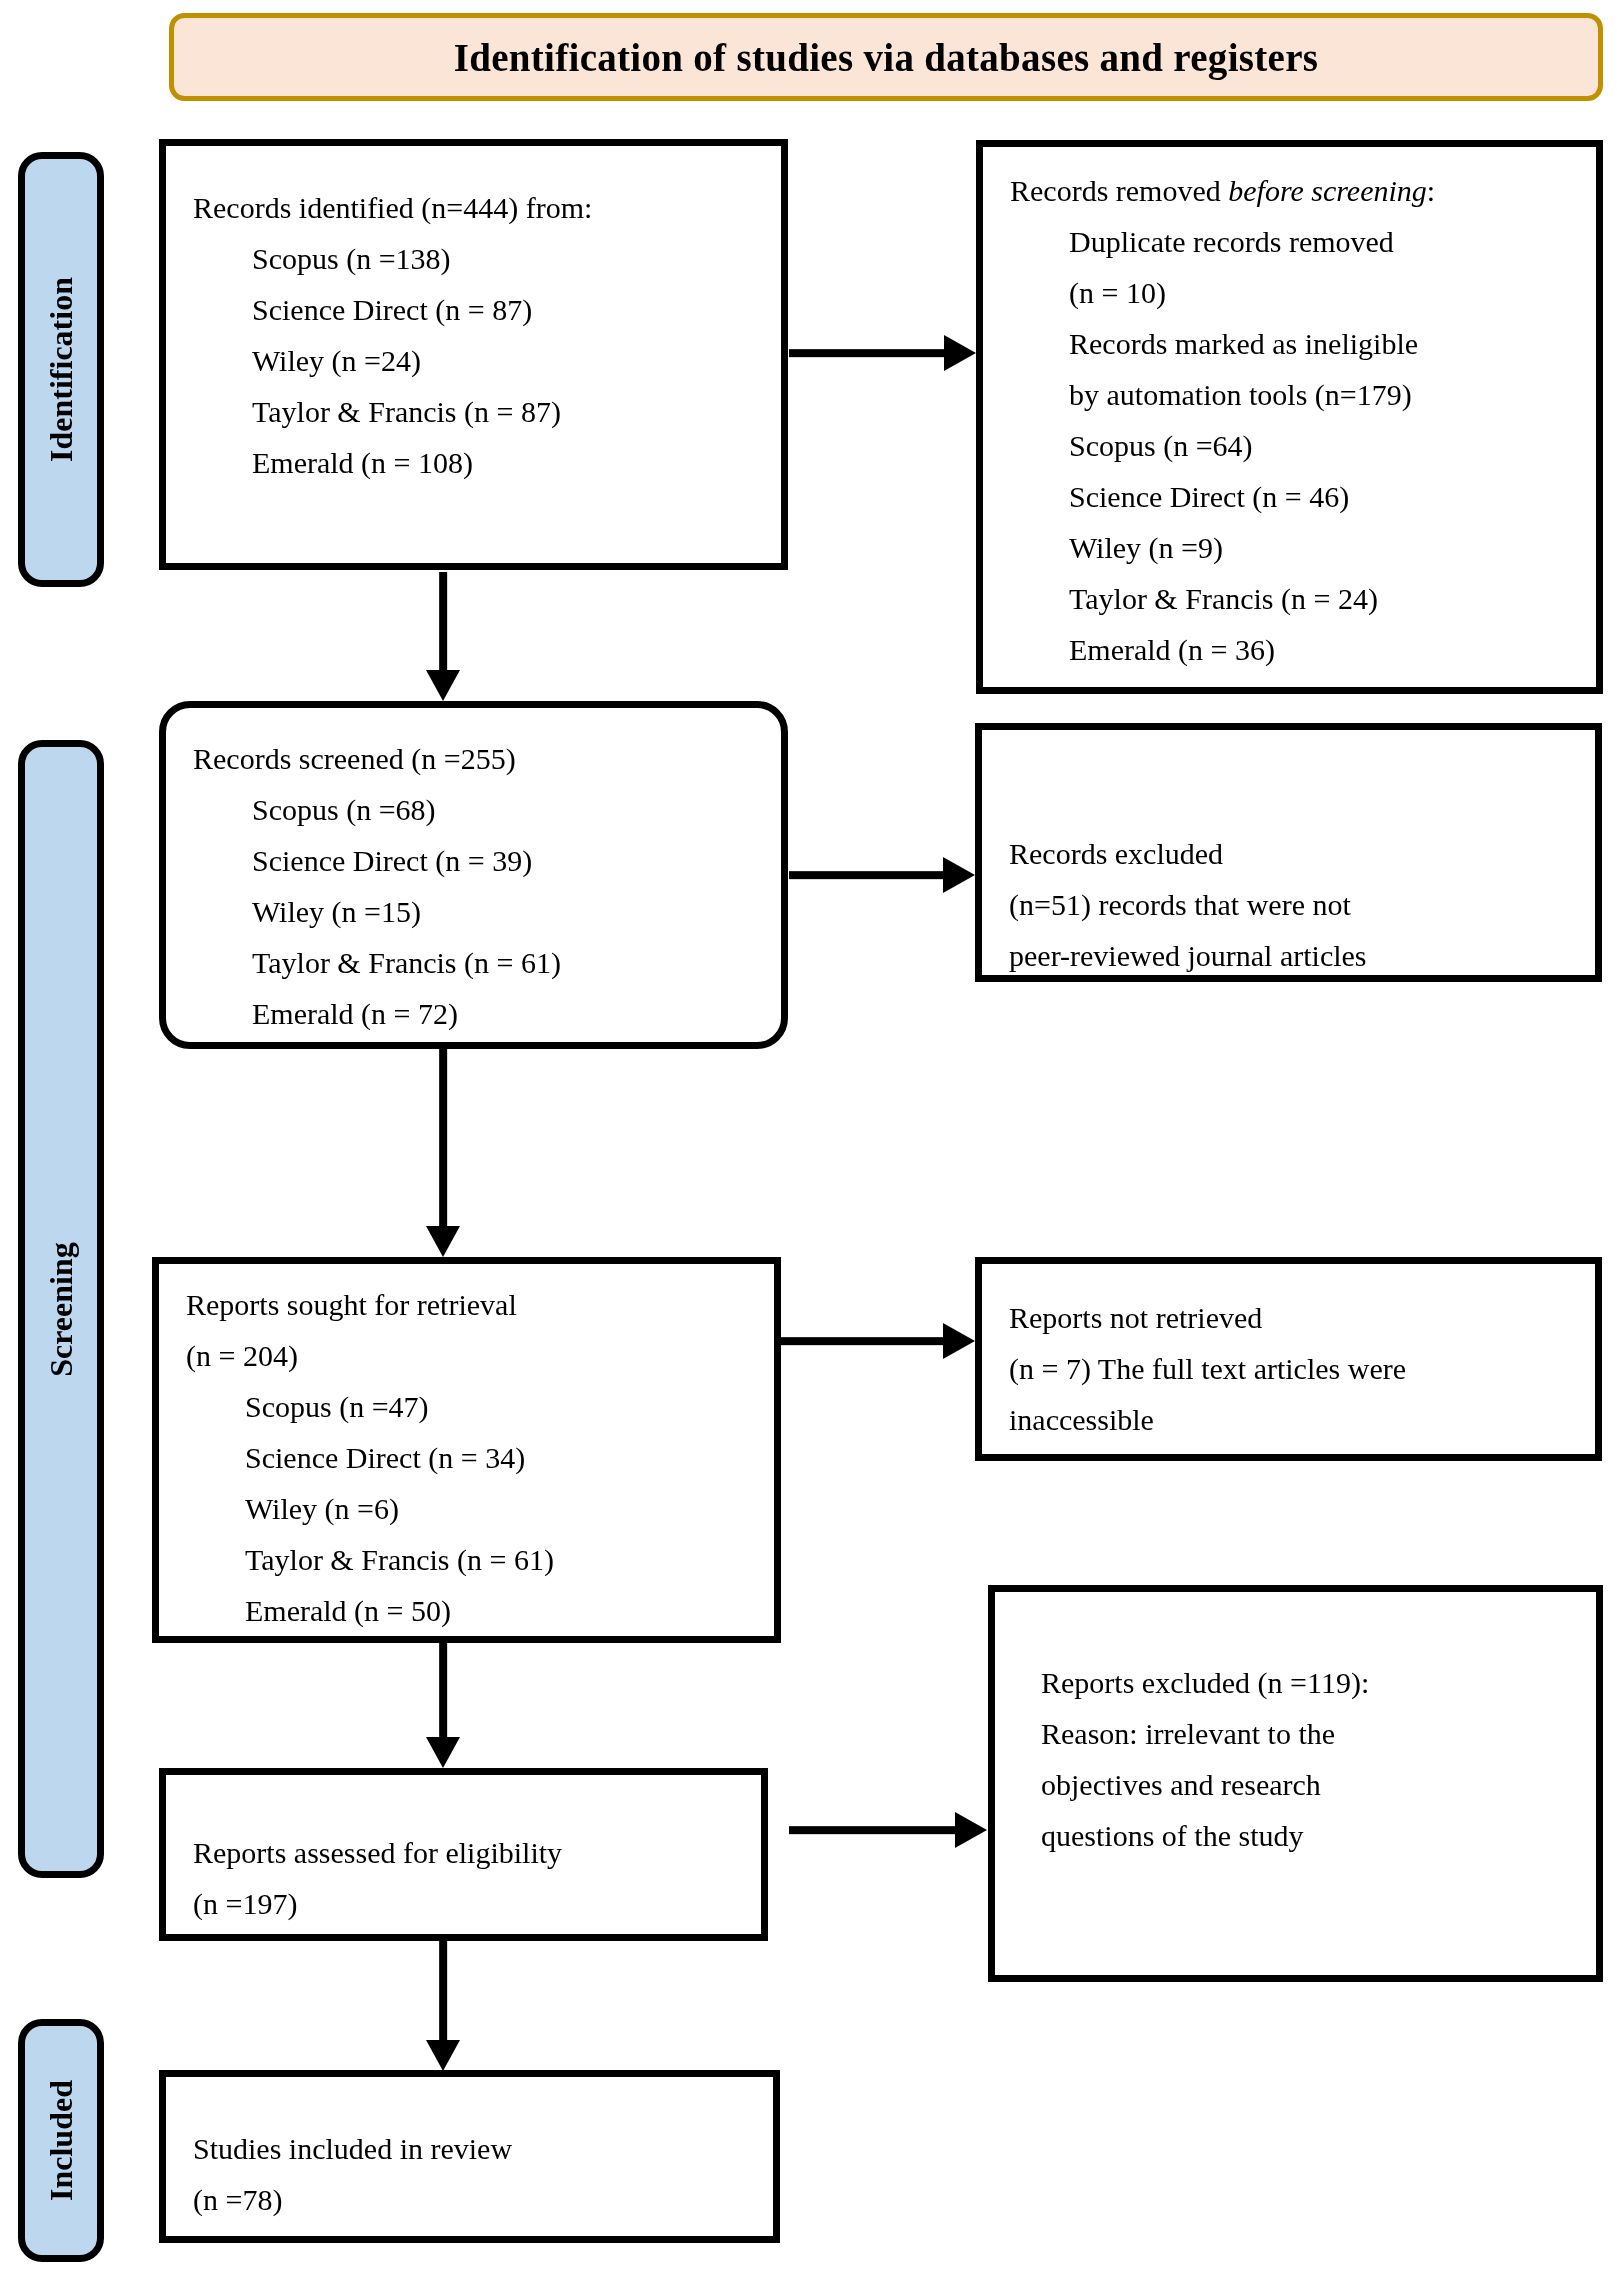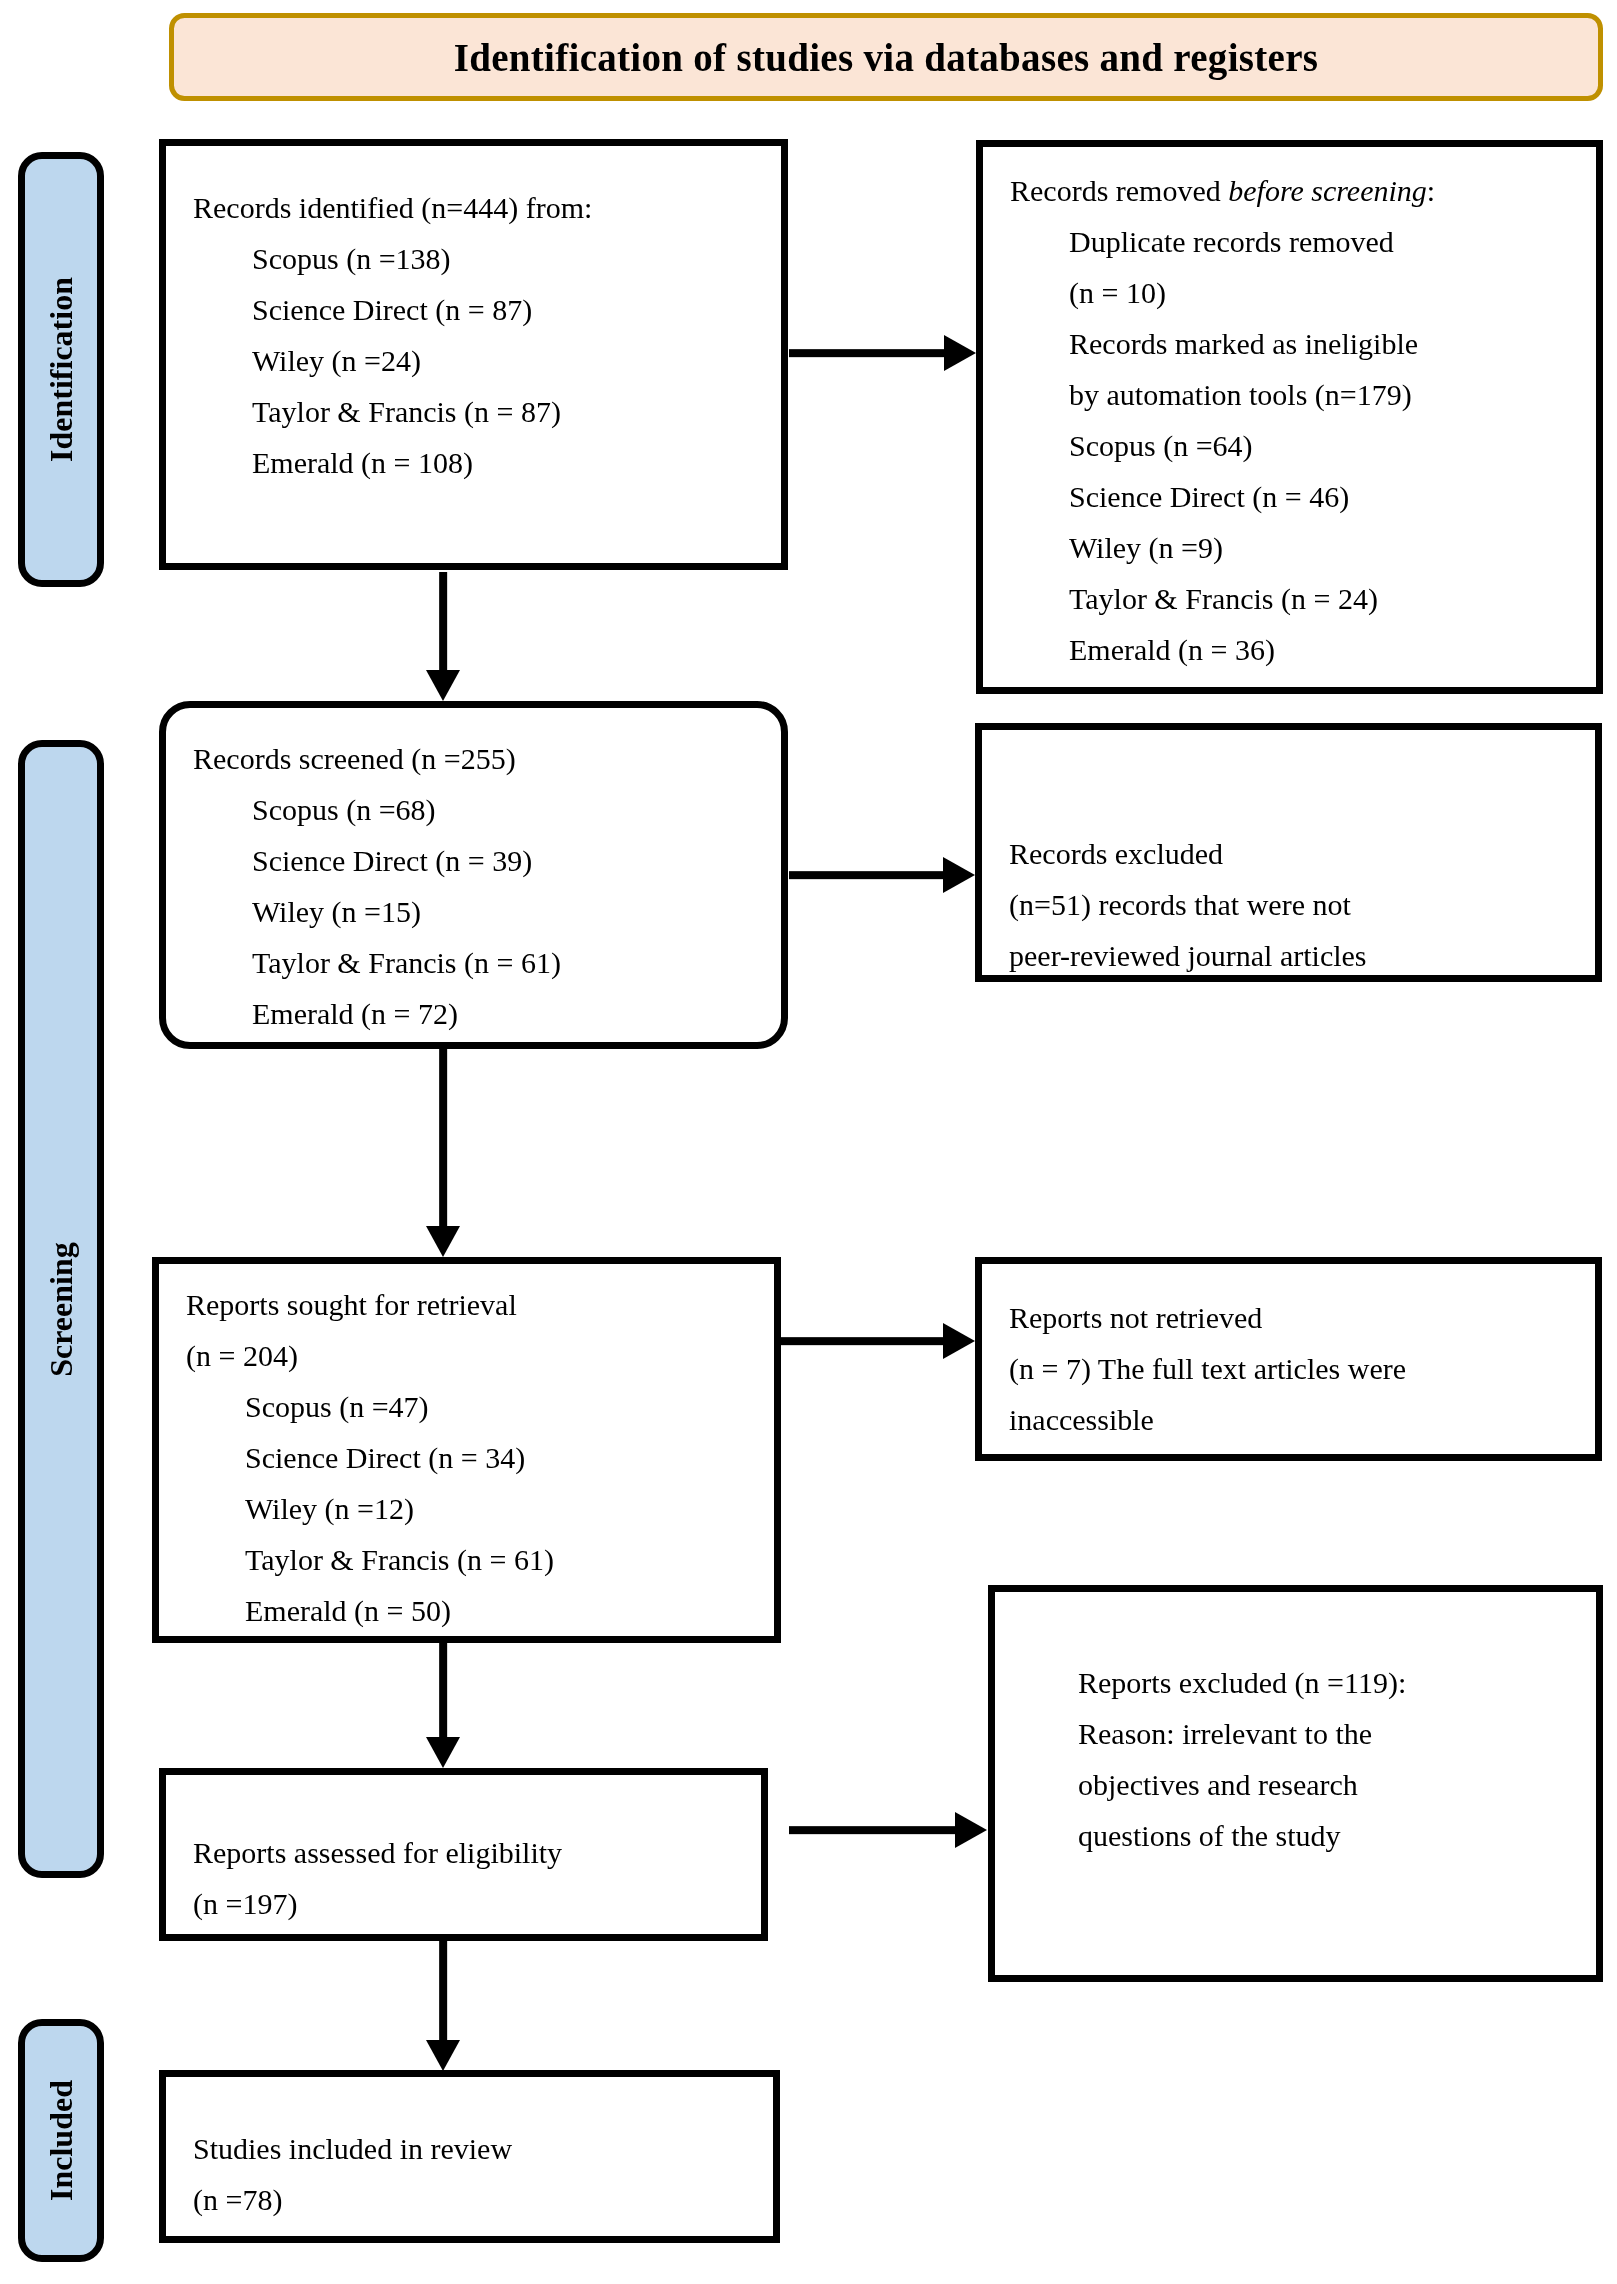--- a/index.html
+++ b/index.html
@@ -119,21 +119,21 @@
       <div class="bline indent"><span>Wiley (n =15)</span></div>
       <div class="bline indent"><span>Taylor &amp; Francis (n = 61)</span></div>
       <div class="bline indent"><span>Emerald (n = 72)</span></div>
     </div>
 
   <div class="fbox" style="left:152px; top:1257px; width:629px; height:386px; padding:15px 9px 0 27px;">
       <div class="bline"><span>Reports sought for retrieval</span></div>
       <div class="bline"><span>(n = 204)</span></div>
       <div class="bline indent"><span>Scopus (n =47)</span></div>
       <div class="bline indent"><span>Science Direct (n = 34)</span></div>
-      <div class="bline indent"><span>Wiley (n =12)</span></div>
+      <div class="bline indent"><span>Wiley (n =6)</span></div>
       <div class="bline indent"><span>Taylor &amp; Francis (n = 61)</span></div>
       <div class="bline indent"><span>Emerald (n = 50)</span></div>
     </div>
 
   <div class="fbox" style="left:159px; top:1768px; width:609px; height:173px; padding:52px 9px 0 27px;">
       <div class="bline"><span>Reports assessed for eligibility</span></div>
       <div class="bline"><span>(n =197)</span></div>
     </div>
 
   <div class="fbox" style="left:159px; top:2070px; width:621px; height:173px; padding:46px 9px 0 27px;">
@@ -159,21 +159,21 @@
       <div class="bline"><span>(n=51) records that were not</span></div>
       <div class="bline"><span>peer-reviewed journal articles</span></div>
     </div>
 
   <div class="fbox" style="left:975px; top:1257px; width:627px; height:204px; padding:28px 9px 0 27px;">
       <div class="bline"><span>Reports not retrieved</span></div>
       <div class="bline"><span>(n = 7) The full text articles were</span></div>
       <div class="bline"><span>inaccessible</span></div>
     </div>
 
-  <div class="fbox" style="left:988px; top:1585px; width:615px; height:397px; padding:65px 9px 0 83px;">
+  <div class="fbox" style="left:988px; top:1585px; width:615px; height:397px; padding:65px 9px 0 46px;">
       <div class="bline"><span>Reports excluded (n =119):</span></div>
       <div class="bline"><span>Reason: irrelevant to the</span></div>
       <div class="bline"><span>objectives and research</span></div>
       <div class="bline"><span>questions of the study</span></div>
     </div>
 
   <div class="varrow" style="left:425px; top:572px; height:129px;">
     <div class="shaft"></div>
     <div class="head"></div>
   </div>

